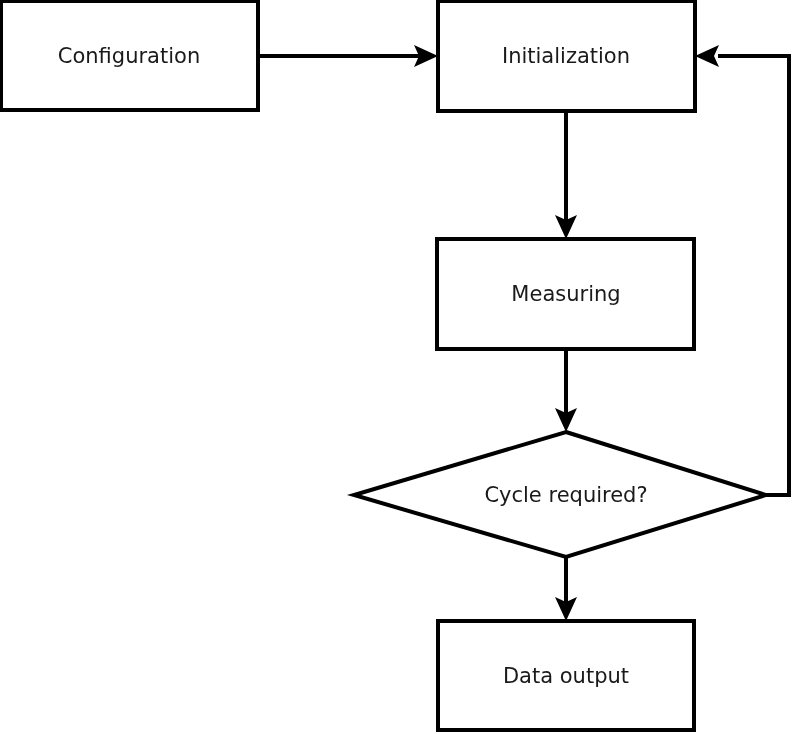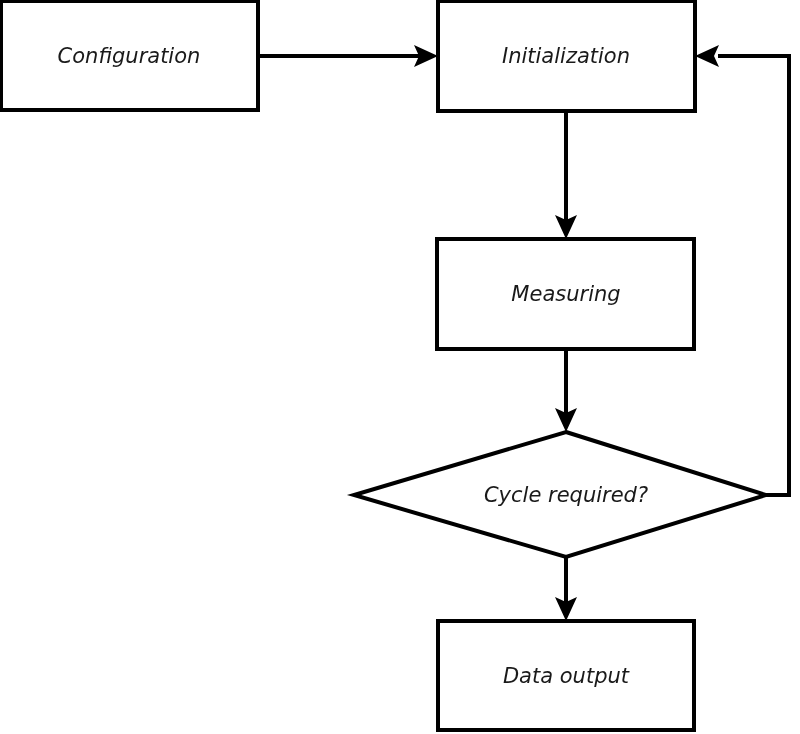--- a/index.html
+++ b/index.html
@@ -12,21 +12,20 @@
     width: 800px;
     height: 734px;
     overflow: hidden;
     font-family: "DejaVu Sans", "Liberation Sans", sans-serif;
   }
   #flow-root {
     position: relative;
     width: 716px;
     height: 734px;
     background: #ffffff;
-    font-style: italic;
   }
   #flow-svg {
     position: absolute;
     left: 0;
     top: 0;
     width: 800px;
     height: 734px;
     display: block;
   }
   .node-shape {

